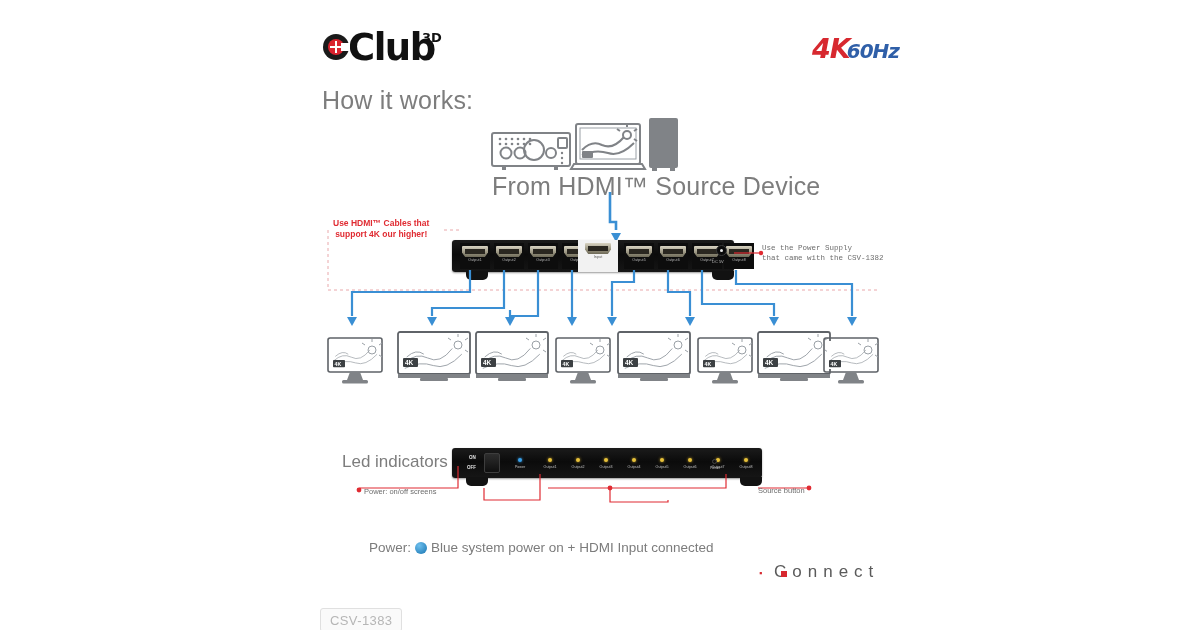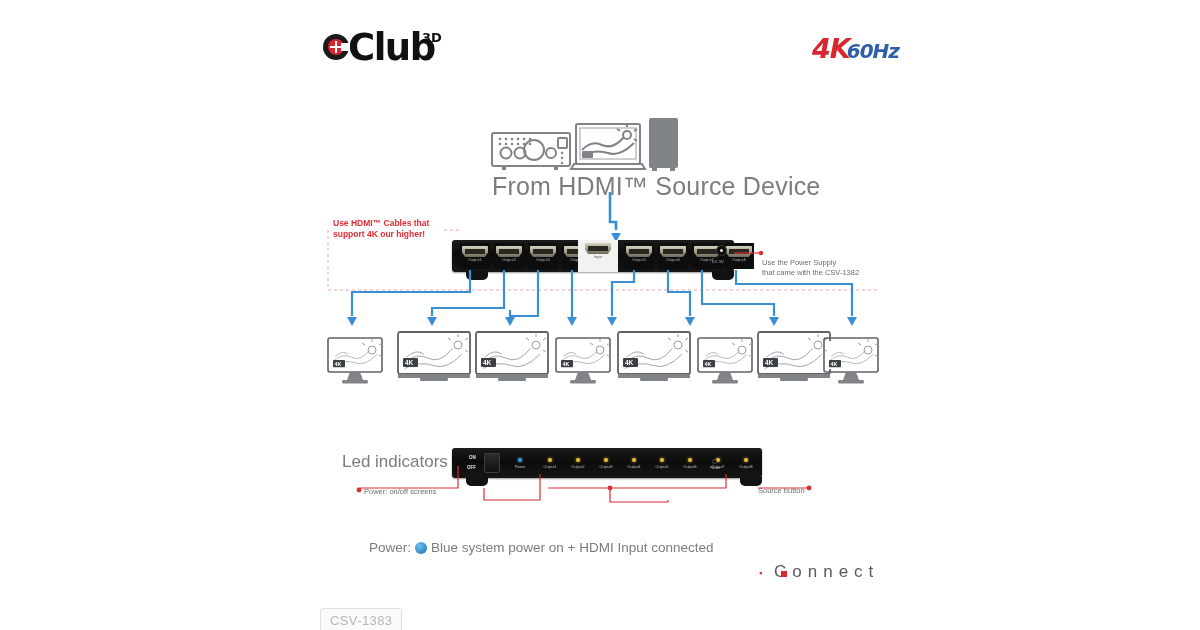--- a/index.html
+++ b/index.html
@@ -126,20 +126,21 @@
   }
   .resetbtn {
     position:absolute; width:5px; height:5px; border-radius:50%;
     background:#111; border:1px solid #444;
   }
 
   
   .ann-red {
     color:#e02b32; font-size:8.5px; font-weight:bold; line-height:11px;
     white-space:nowrap;
+    text-align:center;
   }
   .ann-gray {
     color:#6d6d6d; font-size:7.5px; line-height:10px; white-space:nowrap;
   }
   .legend-txt { font-size:13.5px; color:#7c7c7c; white-space:nowrap; }
   .dot-led {
     display:inline-block; width:12px; height:12px; border-radius:50%;
     vertical-align:-2px; margin:0 4px;
   }
   .dot-red   { background:radial-gradient(circle at 35% 30%,#f2646a,#c01e26); }
@@ -181,20 +182,21 @@
     <div class="c-plus-h"></div>
     <div class="c-notch"></div>
     <div class="word" style="padding-left:26px;">Club</div>
     <div class="sup">3D</div>
   </div>
 
   <div class="abs" id="badge">
     <span class="k4">4K</span><span class="hz">60Hz</span>
   </div>
 
+  <div class="abs h-title" style="left:322px; top:86px;">How it works:</div>
 
   <svg class="abs" style="left:490px; top:118px;" width="190" height="56">
 
     <g>
       <rect class="dev-line" x="2" y="15" width="78" height="33" rx="2"></rect>
       <circle class="dev-line" cx="44" cy="32" r="10"></circle>
       <circle class="dev-line" cx="16" cy="35" r="5.5"></circle>
       <circle class="dev-line" cx="30" cy="35" r="5.5"></circle>
       <circle class="dev-line" cx="61" cy="35" r="5"></circle>
       <rect class="dev-line" x="68" y="20" width="9" height="10" rx="1"></rect>
@@ -300,21 +302,21 @@
   <div class="abs dcjack" style="left:716px; top:245px;"></div>
   <div class="abs dclab" style="left:712px; top:259px;">DC 5V</div>
 
   <div class="abs foot" style="left:466px; top:271px;"></div>
   <div class="abs foot" style="left:712px; top:271px;"></div>
 
   <svg class="abs" style="left:734px; top:248px;" width="32" height="10">
     <path d="M0 5 H26" stroke="#e02b32" stroke-width="1.2"></path>
     <circle cx="27" cy="5" r="2.2" fill="#e02b32"></circle>
   </svg>
-  <div class="abs ann-gray" style="left:762px; top:258px;">
+  <div class="abs ann-gray" style="left:762px; top:243px;font-family:Liberation Mono, monospace;">
     <div>Use the Power Supply</div>
     <div>that came with the CSV-1382</div>
   </div>
 
   <svg class="abs" style="left:322px; top:270px;" width="560" height="62">
     <g stroke="#3a8fd4" stroke-width="2.2" fill="none">
       <path d="M148 0 V22 H30 V46"></path>
       <path d="M182 0 V38 H110 V46"></path>
       <path d="M216 0 V46 H188 V40"></path>
       <path d="M250 0 V48"></path>

